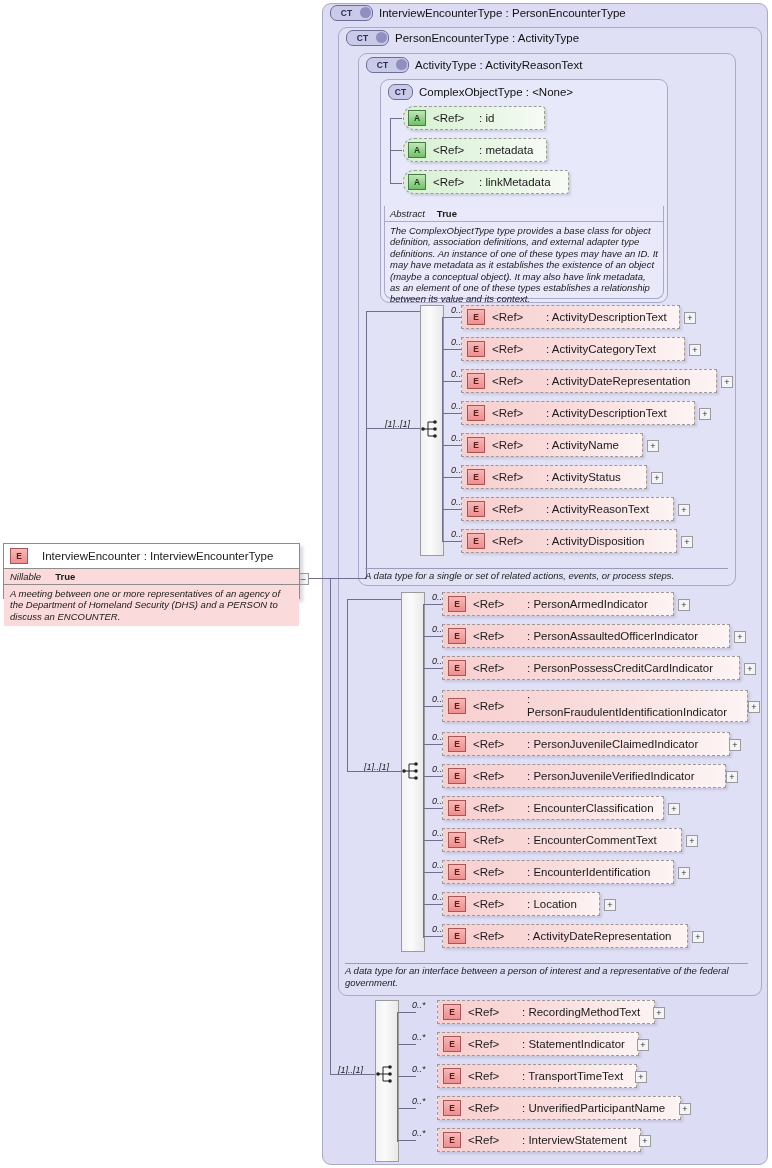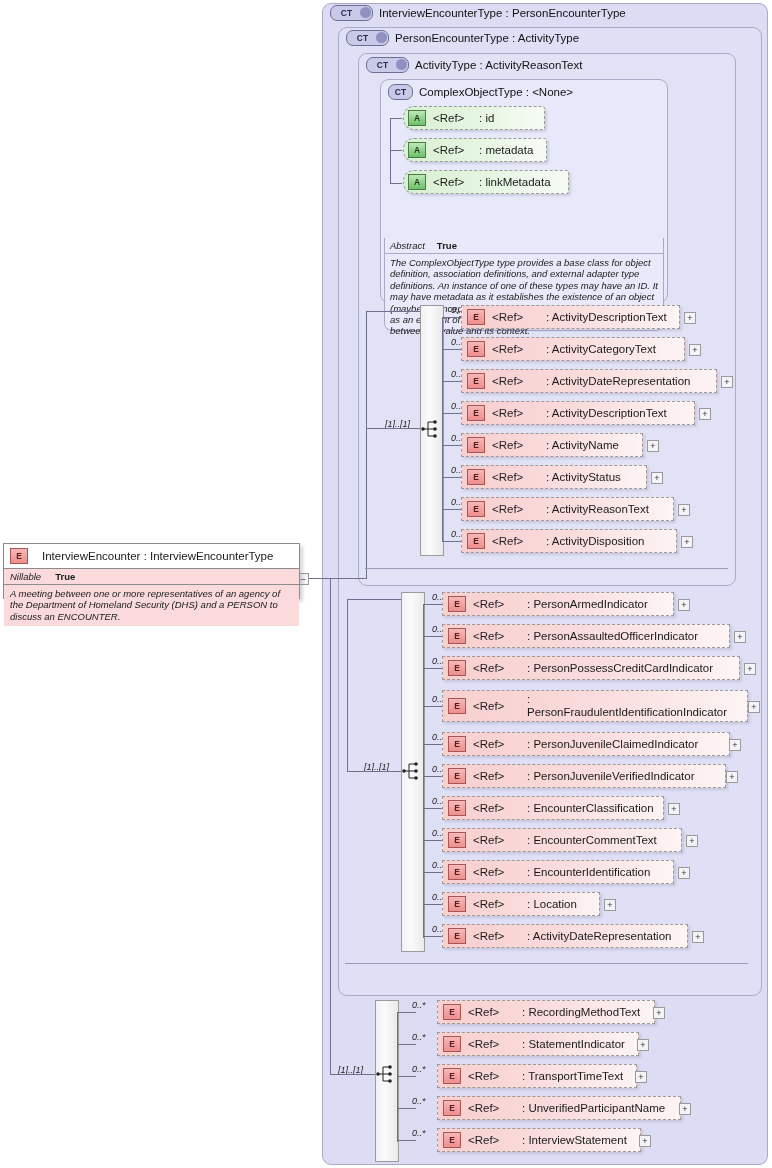--- a/index.html
+++ b/index.html
@@ -237,21 +237,21 @@
     <span class="attr-badge">A</span>
     <span class="ref">&lt;Ref&gt;</span>
     <span>: metadata</span>
   </div>
   <div class="attrbox" style="left:403px;top:170px;width:166px;">
     <span class="attr-badge">A</span>
     <span class="ref">&lt;Ref&gt;</span>
     <span>: linkMetadata</span>
   </div>
 
-  <div class="infocard" style="left:384px;top:206px;width:280px;height:93px;margin-top:32px;">
+  <div class="infocard" style="left:384px;top:206px;width:280px;height:93px;">
     <div class="row1">
       <span class="k">Abstract</span>
       <span class="v">True</span>
     </div>
     <div class="body">The ComplexObjectType type provides a base class for object definition, association definitions, and external adapter type definitions. An instance of one of these types may have an ID. It may have metadata as it establishes the existence of an object (maybe a conceptual object). It may also have link metadata, as an element of one of these types establishes a relationship between its value and its context.</div>
   </div>
 
   <div class="seqbar" style="left:420px;top:305px;width:22px;height:249px;"></div>
   <svg class="seqicon" style="left:420px;top:418px;" viewBox="0 0 22 22">
     <line x1="2" y1="11" x2="8" y2="11" stroke="#222" stroke-width="1"></line>
@@ -390,20 +390,21 @@
   <div class="ln lnh" style="left:443px;top:541px;width:18px;height:1px;"></div>
   <div class="occ" style="left:451px;top:529px;">0..*</div>
   <div class="elembox" style="left:461px;top:529px;width:216px;">
     <span class="elem-badge">E</span>
     <span class="ref">&lt;Ref&gt;</span>
     <span class="nm">: ActivityDisposition</span>
   </div>
   <div class="exp" style="left:681px;top:536px;">+</div>
 
   <div class="anno-sep" style="left:365px;top:568px;width:363px;"></div>
+  <div class="anno" style="left:365px;top:570px;width:365px;">A data type for a single or set of related actions, events, or process steps.</div>
 
   <div class="ln lnh" style="left:424px;top:604px;width:18px;height:1px;"></div>
   <div class="occ" style="left:432px;top:592px;">0..*</div>
   <div class="elembox" style="left:442px;top:592px;width:232px;">
     <span class="elem-badge">E</span>
     <span class="ref">&lt;Ref&gt;</span>
     <span class="nm">: PersonArmedIndicator</span>
   </div>
   <div class="exp" style="left:678px;top:599px;">+</div>
 
@@ -491,20 +492,21 @@
   <div class="ln lnh" style="left:424px;top:936px;width:18px;height:1px;"></div>
   <div class="occ" style="left:432px;top:924px;">0..*</div>
   <div class="elembox" style="left:442px;top:924px;width:246px;">
     <span class="elem-badge">E</span>
     <span class="ref">&lt;Ref&gt;</span>
     <span class="nm">: ActivityDateRepresentation</span>
   </div>
   <div class="exp" style="left:692px;top:931px;">+</div>
 
   <div class="anno-sep" style="left:345px;top:963px;width:403px;"></div>
+  <div class="anno" style="left:345px;top:965px;width:404px;">A data type for an interface between a person of interest and a representative of the federal government.</div>
 
   <div class="ln lnh" style="left:398px;top:1012px;width:18px;height:1px;"></div>
   <div class="occ" style="left:412px;top:1000px;">0..*</div>
   <div class="elembox" style="left:437px;top:1000px;width:218px;">
     <span class="elem-badge">E</span>
     <span class="ref">&lt;Ref&gt;</span>
     <span class="nm">: RecordingMethodText</span>
   </div>
   <div class="exp" style="left:653px;top:1007px;">+</div>
 

